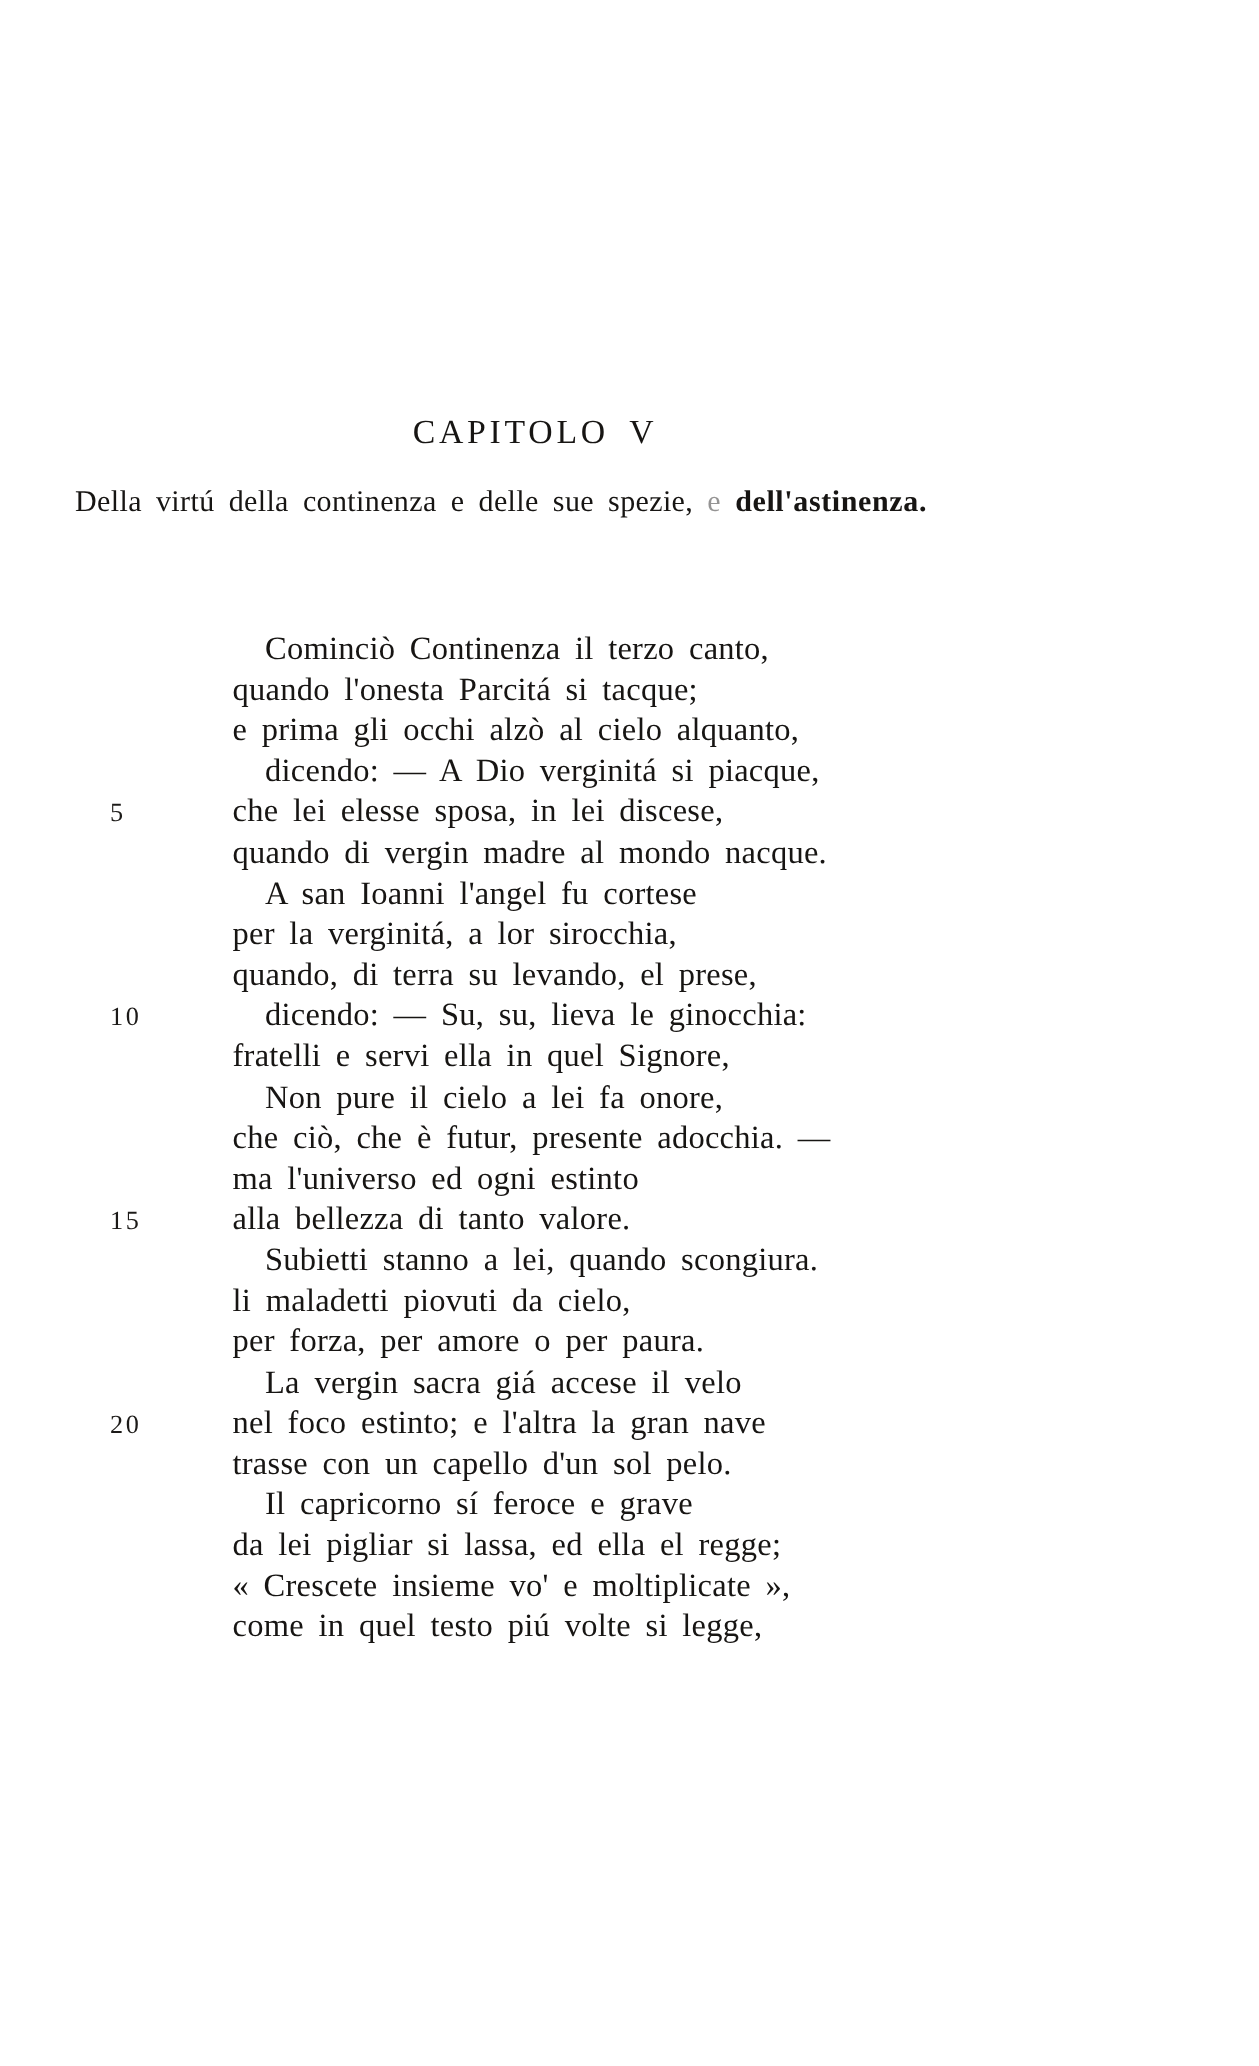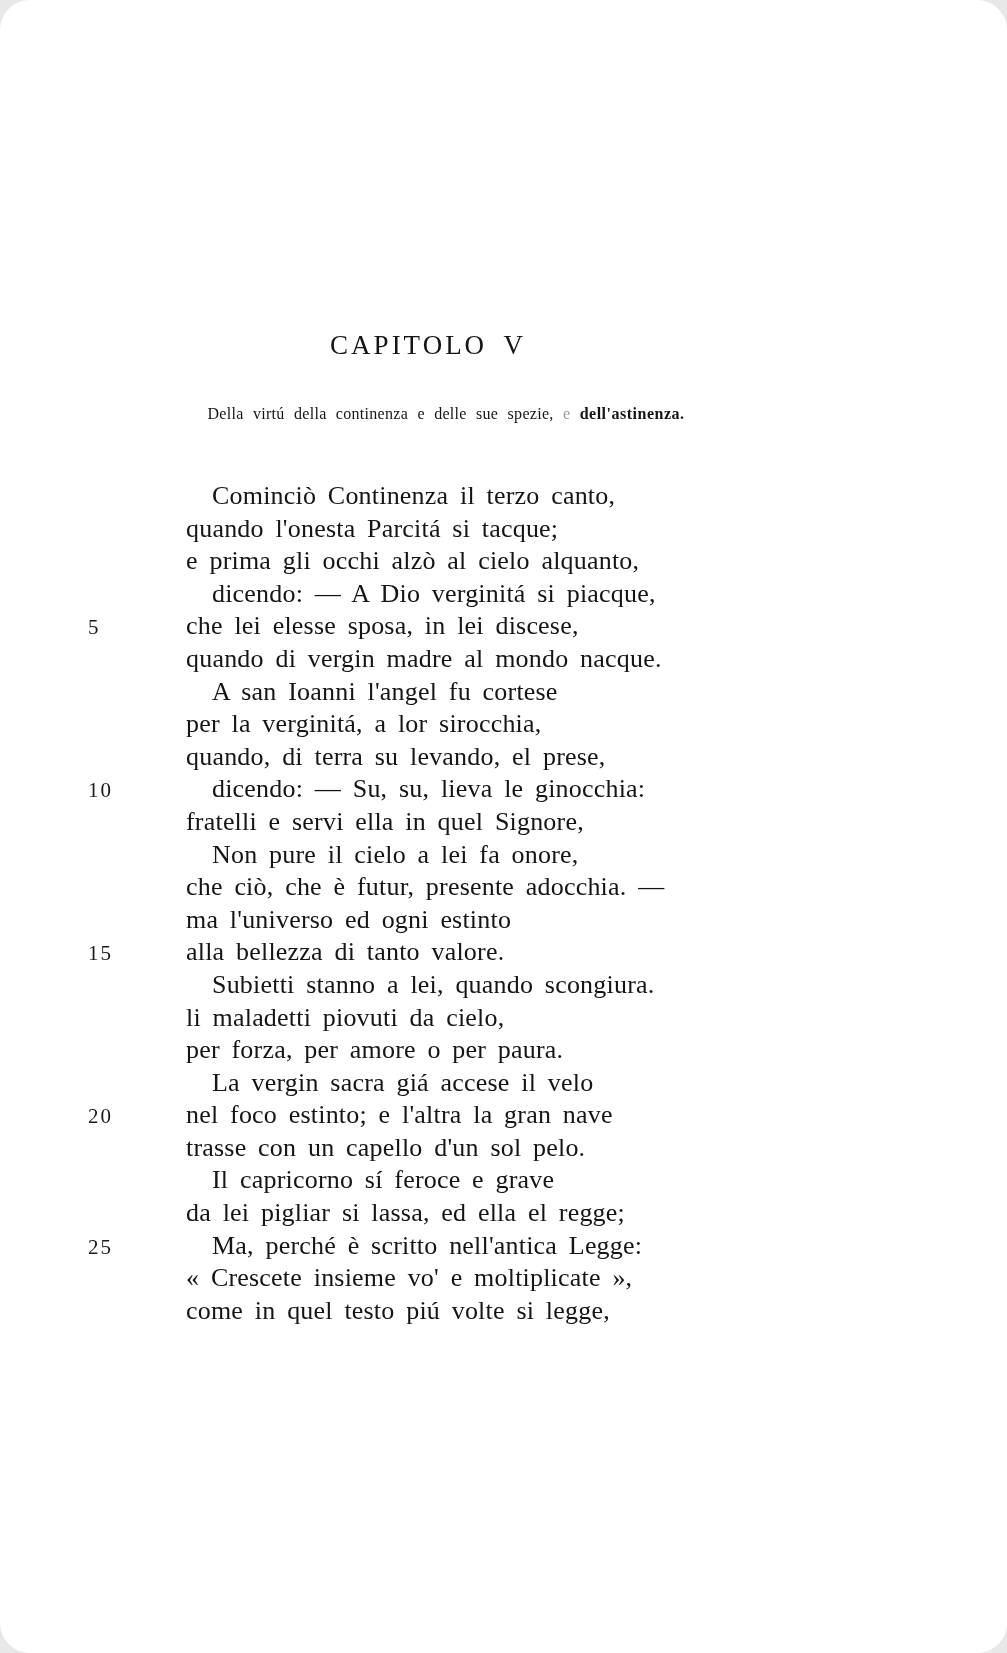--- a/index.html
+++ b/index.html
@@ -8,57 +8,55 @@
     background: #e8e8e8;
   }
   .page {
     position: relative;
     width: 1007px;
     height: 1653px;
     background: #ffffff;
     font-family: "Liberation Serif", serif;
     color: #171513;
     overflow: hidden;
-    border-radius: 30px;
   }
   .title {
     position: absolute;
     top: 330px;
     left: 88px;
     width: 680px;
     margin: 0;
     text-align: center;
     font-size: 27px;
     font-weight: 400;
     letter-spacing: 3px;
     word-spacing: 7px;
     white-space: nowrap;
   }
   .subtitle {
     position: absolute;
     top: 389px;
     left: 60px;
     width: 740px;
-    margin: 16px;
-    text-align: center;
-    font-size: 16px;
+    margin: 0;
+    font-size: 24px;
     word-spacing: 5px;
     letter-spacing: 0.3px;
     white-space: nowrap;
   }
   .subtitle .faded {
     opacity: 0.45;
   }
   .subtitle .strong {
     font-weight: 700;
     letter-spacing: 0.5px;
   }
   .verse {
     position: absolute;
-    top: 480px;
+    top: 503px;
     left: 88px;
   }
   .vline {
     display: flex;
     align-items: baseline;
     height: 32.6px;
     line-height: 32.6px;
     font-size: 26px;
     word-spacing: 5px;
     white-space: nowrap;
@@ -197,24 +195,20 @@
     <span class="lnum"></span>
     <span class="vtext">Il capricorno sí feroce e grave</span>
   </div>
 
   <div class="vline">
     <span class="lnum"></span>
     <span class="vtext">da lei pigliar si lassa, ed ella el regge;</span>
   </div>
 
 
-  <div class="vline indent">
-    <span class="lnum">25</span>
-    <span class="vtext">Ma, perché è scritto nell'antica Legge:</span>
-  </div>
 
   <div class="vline">
     <span class="lnum"></span>
     <span class="vtext">« Crescete insieme vo' e moltiplicate »,</span>
   </div>
 
   <div class="vline">
     <span class="lnum"></span>
     <span class="vtext">come in quel testo piú volte si legge,</span>
   </div>

